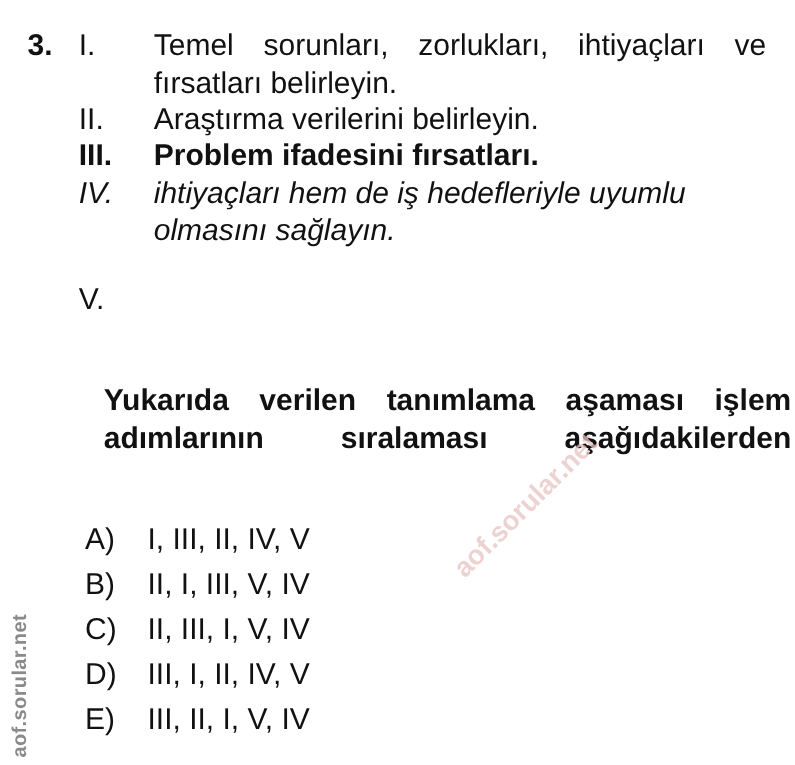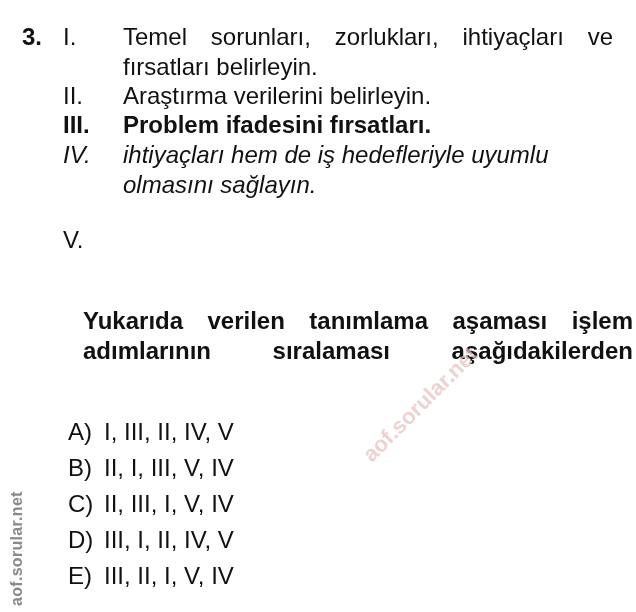--- a/index.html
+++ b/index.html
@@ -8,21 +8,21 @@
   .qnum { position:absolute; left:22px; top:22px; font-size:24px; font-weight:bold; line-height:30px; }
   .item { position:absolute; left:63px; width:550px; font-size:24px; line-height:29.5px; }
   .item .num { position:absolute; left:0; top:0; }
   .item .txt { margin-left:60px; display:block; }
   .just { text-align:justify; text-align-last:justify; display:block; }
   .left { display:block; }
   .question { position:absolute; left:63px; top:306px; width:550px; font-size:24px; font-weight:bold; line-height:30px;margin-left:20px; }
   .options { position:absolute; left:68px; top:417px; }
   .opt { position:relative; height:36px; font-size:24px; line-height:30px; }
   .opt .letter { position:absolute; left:0; }
-  .opt .val { position:absolute; left:36px; white-space:nowrap;text-align:right; }
+  .opt .val { position:absolute; left:50px; white-space:nowrap;text-align:right; }
   .wm-side { position:absolute; left:-38px; top:540px; width:112px; height:20px;
              transform:rotate(-90deg); transform-origin:center; color:#8a8a8a;
              font-size:16px; font-weight:bold; text-align:center; letter-spacing:0.3px; }
   .wm-diag { position:absolute; left:342px; top:385px; width:170px; transform:rotate(-45deg);
              color:#e8c4c4; font-size:22px; font-weight:bold; opacity:0.75; white-space:nowrap; }
 </style>
 </head>
 <body>
 
 <div class="qnum">3.</div>

